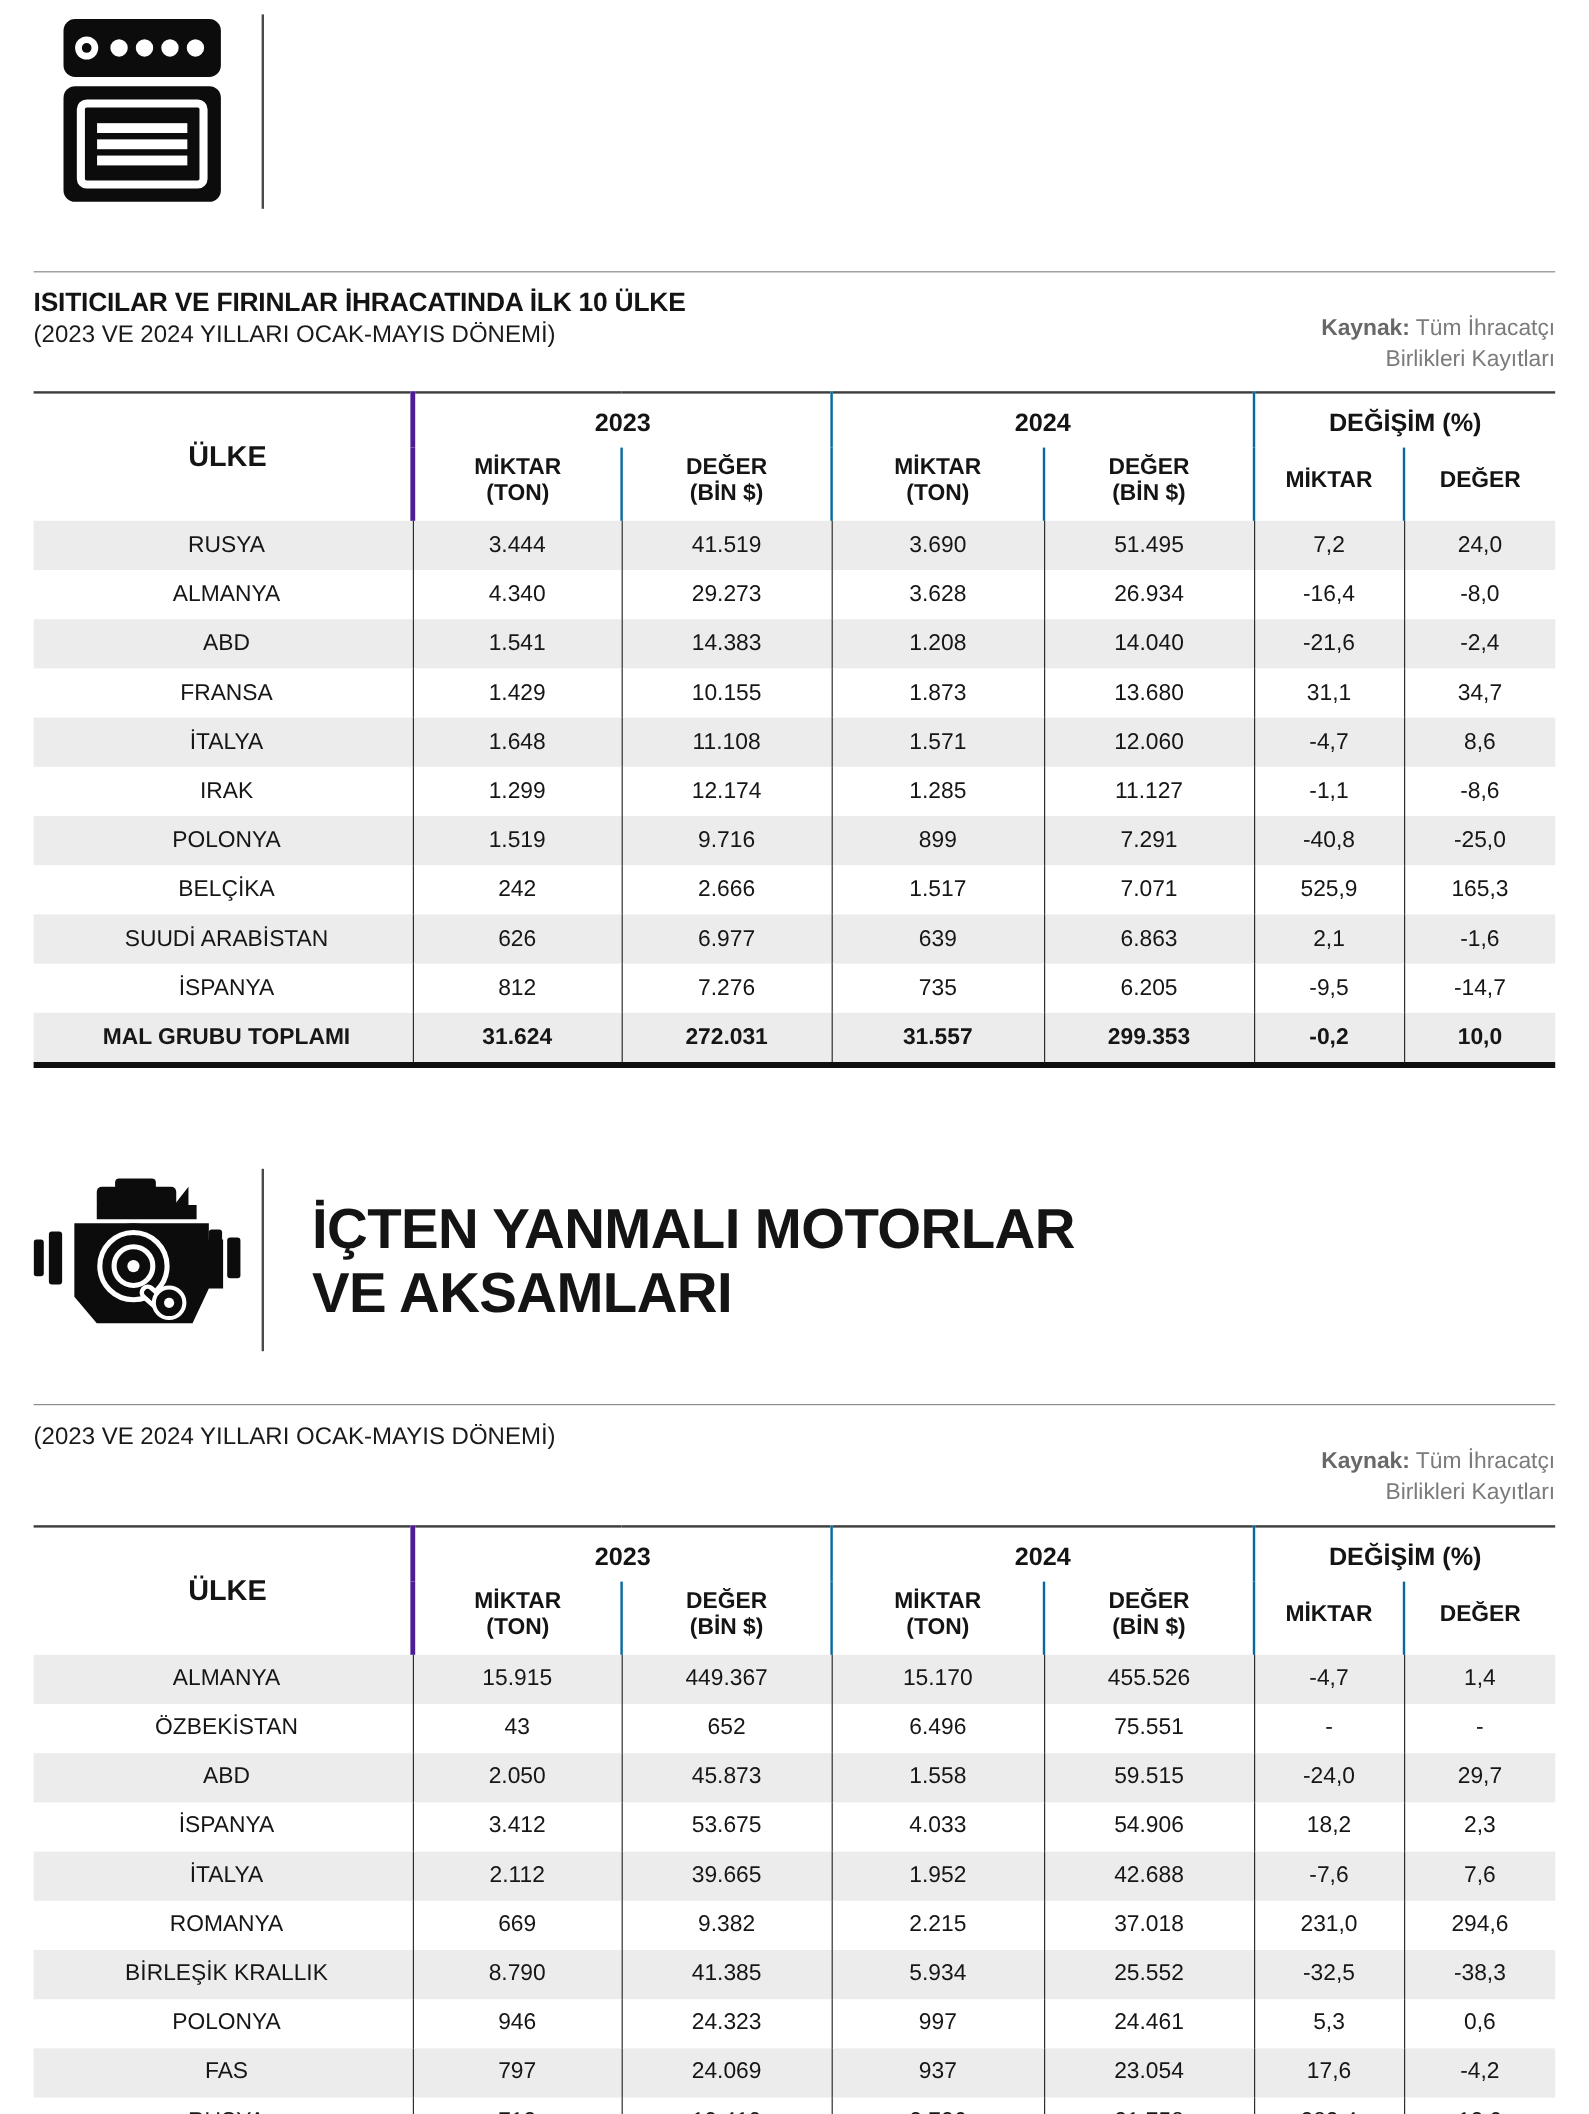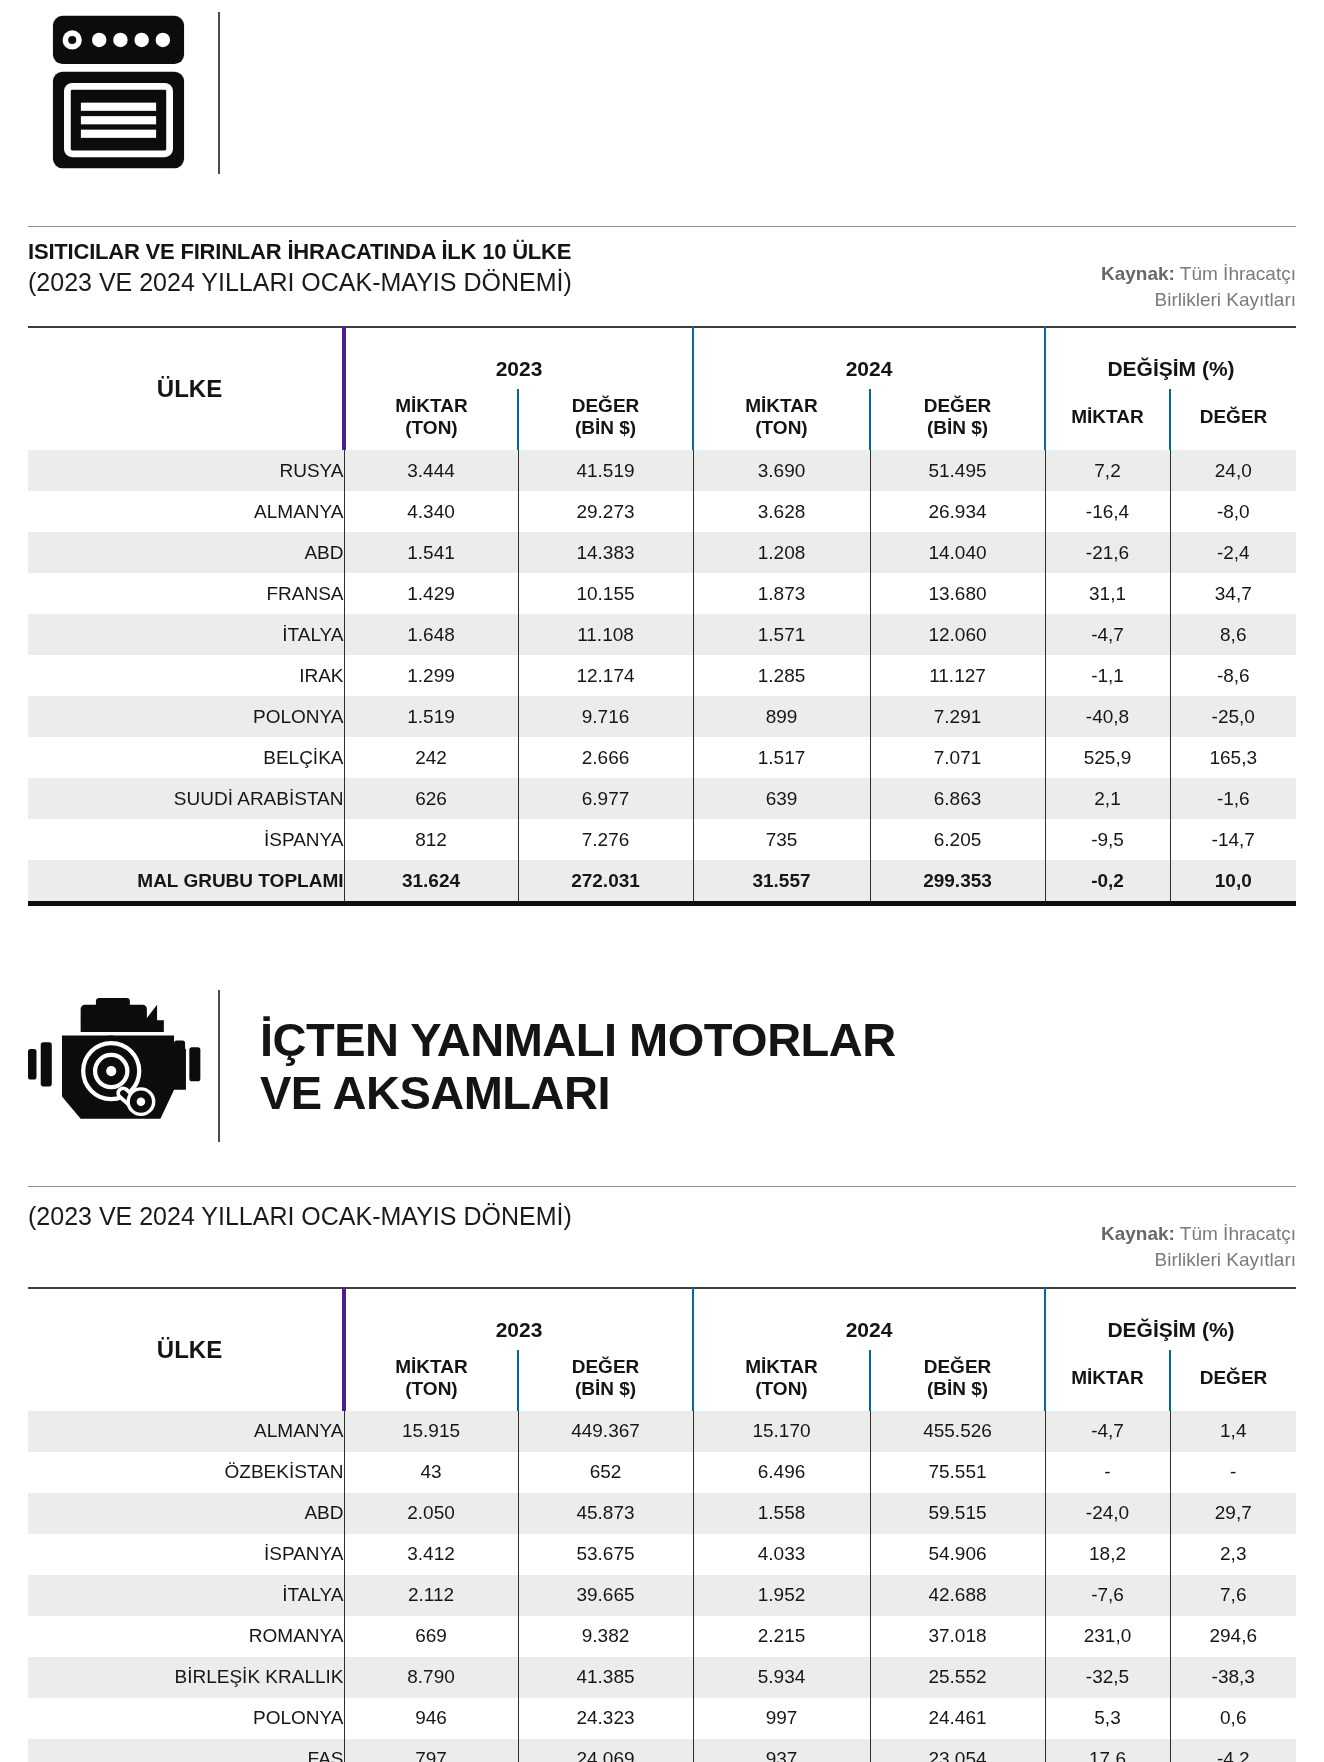--- a/index.html
+++ b/index.html
@@ -20,42 +20,42 @@
     margin:0 0 0 40px; font-size:47px; font-weight:800; line-height:1.13;
     letter-spacing:-0.5px; color:#141414; text-transform:uppercase;
   }
 
   
   .rule { border:0; border-top:1px solid #8c8c8c; margin:0; }
   .rule.r1 { margin-top:52px; }
   .rule.r2 { margin-top:44px; }
   .block-head { display:flex; justify-content:space-between; align-items:flex-start; margin-top:12px; }
   .table-title { margin:0; font-size:22px; font-weight:800; letter-spacing:-0.2px; color:#141414; }
-  .table-subtitle { margin:3px 0 0; font-size:25px; font-weight:400; color:#1a1a1a; }
+  .table-subtitle { margin:3px 0 0; font-size:20px; font-weight:400; color:#1a1a1a; }
   .source { text-align:right; color:#7b7b7b; font-size:19px; line-height:1.35; white-space:nowrap;margin-top:22px; }
   .source .k { font-weight:700; color:#686868; }
 
   
   table.data {
     width:100%; border-collapse:collapse; table-layout:fixed; margin-top:14px;
     border-top:2px solid #3d3d3d; border-bottom:5px solid #0f0f0f;
   }
   col.c-country { width:316px; }
   col.c-m1 { width:174px; } col.c-d1 { width:175px; }
   col.c-m2 { width:177px; } col.c-d2 { width:175px; }
   col.c-mc { width:125px; } col.c-dc { width:126px; }
 
   th { font-weight:700; color:#141414; }
   .th-country { text-align:center; padding-left:10px; font-size:24px; vertical-align:middle; border-right:4px solid #4c1d95; }
-  .th-group { font-size:21px; height:38px; vertical-align:middle; padding-top:22px; }
+  .th-group { font-size:21px; height:38px; vertical-align:middle; padding-top:6px; }
   .th-sub { font-size:19px; height:54px; line-height:1.16; vertical-align:middle; padding-bottom:6px; }
   .bl { border-left:2px solid #0369a1; }
 
   tbody td { font-size:19px; height:41px; padding:0; text-align:center; font-weight:400; color:#161616; }
-  tbody td:first-child { text-align:right; padding-left:6px; }
+  tbody td:first-child { text-align:center; padding-left:6px; }
   tbody td + td { border-left:1px solid #2e2e2e; }
   tbody tr:nth-child(odd) { background:#ececec; }
   tbody tr.total-row td { font-weight:700; }
 </style>
 </head>
 <body>
 
 <div class="page">
 
   <header class="section-head">

